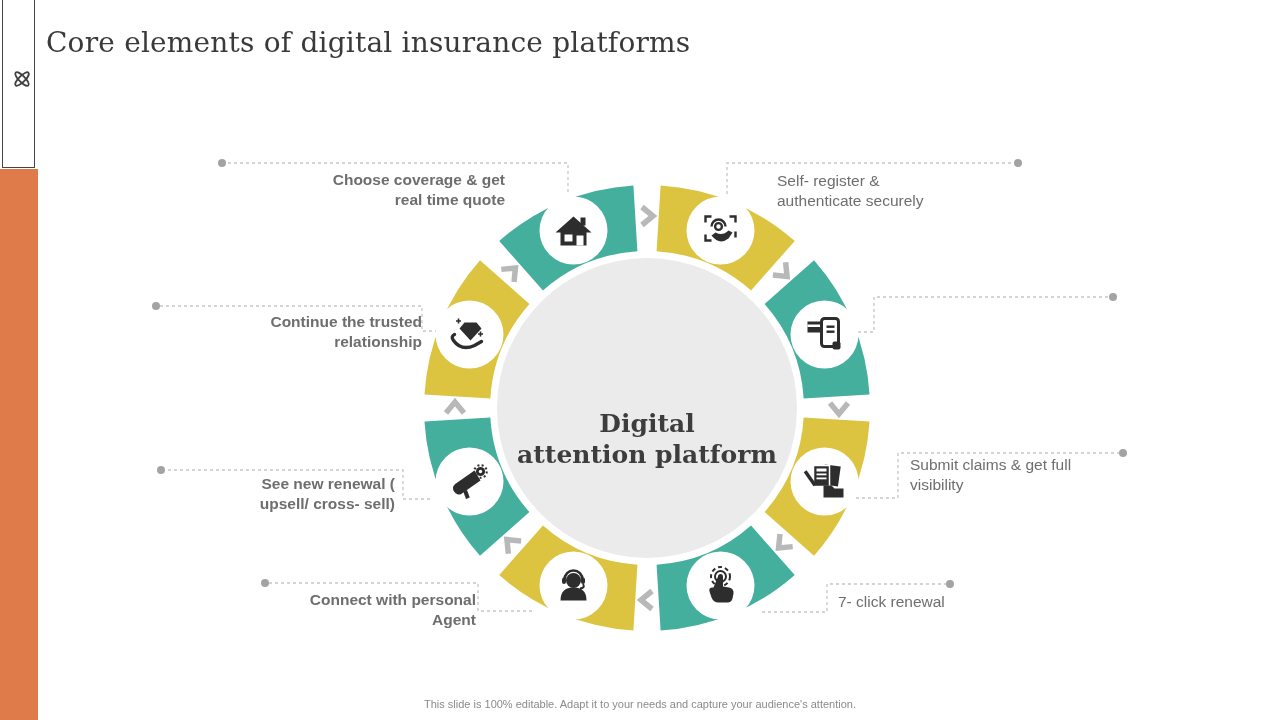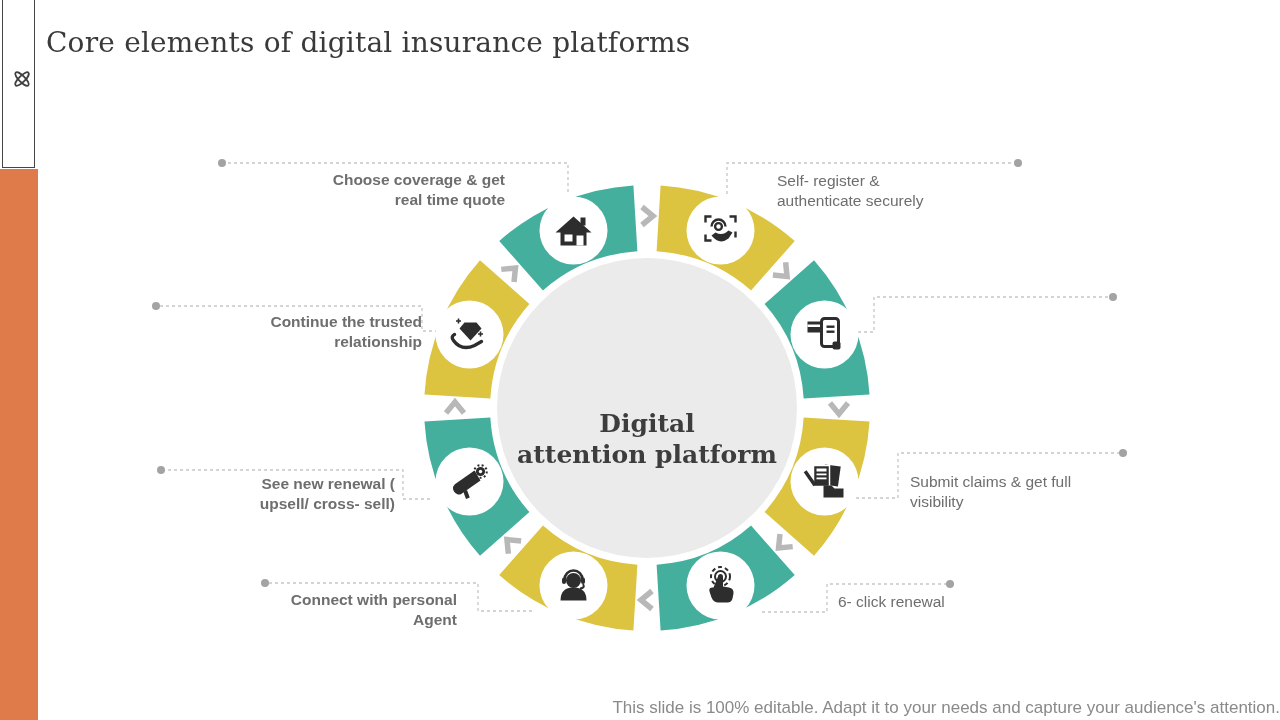--- a/index.html
+++ b/index.html
@@ -19,27 +19,27 @@
   .center-text{position:absolute;left:497px;top:377px;width:300px;text-align:center;
                font-family:"DejaVu Serif","Liberation Serif",serif;font-weight:bold;
                font-size:25px;line-height:31px;color:#3d3d3d;margin-top:31px;}
   
   .label{position:absolute;font-size:15.5px;line-height:19.5px;color:#6e6e6e;}
   .r{text-align:right;font-weight:bold;}
   .l{text-align:left;}
   .lbl-choose   {left:330px;top:170px;width:175px;}
   .lbl-register {left:777px;top:171px;width:170px;}
   .lbl-pay      {left:910px;top:297px;width:195px;}
-  .lbl-claims   {left:910px;top:455px;width:185px;margin-top:17px;}
+  .lbl-claims   {left:910px;top:455px;width:185px;}
   .lbl-renewal  {left:838px;top:592px;width:170px;}
-  .lbl-agent    {left:282px;top:590px;width:175px;}
+  .lbl-agent    {left:301px;top:590px;width:175px;}
   .lbl-offers   {left:215px;top:474px;width:180px;}
   .lbl-trusted  {left:262px;top:312px;width:160px;}
   
-  .footer{position:absolute;left:0;right:0;top:698px;text-align:right;font-size:17px;color:#8a8a8a;}
+  .footer{position:absolute;left:0;right:0;top:698px;text-align:center;font-size:11px;color:#8a8a8a;}
 </style>
 </head>
 <body>
 
 <div class="slide">
 
   <div class="side-white-box">
     <svg class="side-logo" viewBox="0 0 22 22">
       <g transform="translate(11,11)" fill="none" stroke="#3f3f3f" stroke-width="1.8">
         <ellipse rx="9" ry="3.1" transform="rotate(45)"></ellipse>
@@ -186,19 +186,19 @@
   </svg>
 
   <div class="center-text">
     <div>Digital</div>
     <div>attention platform</div>
   </div>
 
   <div class="label r lbl-choose">Choose coverage &amp; get real time quote</div>
   <div class="label l lbl-register">Self- register &amp; authenticate securely</div>
   <div class="label l lbl-claims">Submit claims &amp; get full visibility</div>
-  <div class="label l lbl-renewal">6- click renewal</div>
+  <div class="label l lbl-renewal">7- click renewal</div>
   <div class="label r lbl-agent">Connect with personal Agent</div>
   <div class="label r lbl-offers">See new renewal ( upsell/ cross- sell)</div>
   <div class="label r lbl-trusted">Continue the trusted relationship</div>
 
   <div class="footer">This slide is 100% editable. Adapt it to your needs and capture your audience's attention.</div>
 </div>
 
 </body></html>

